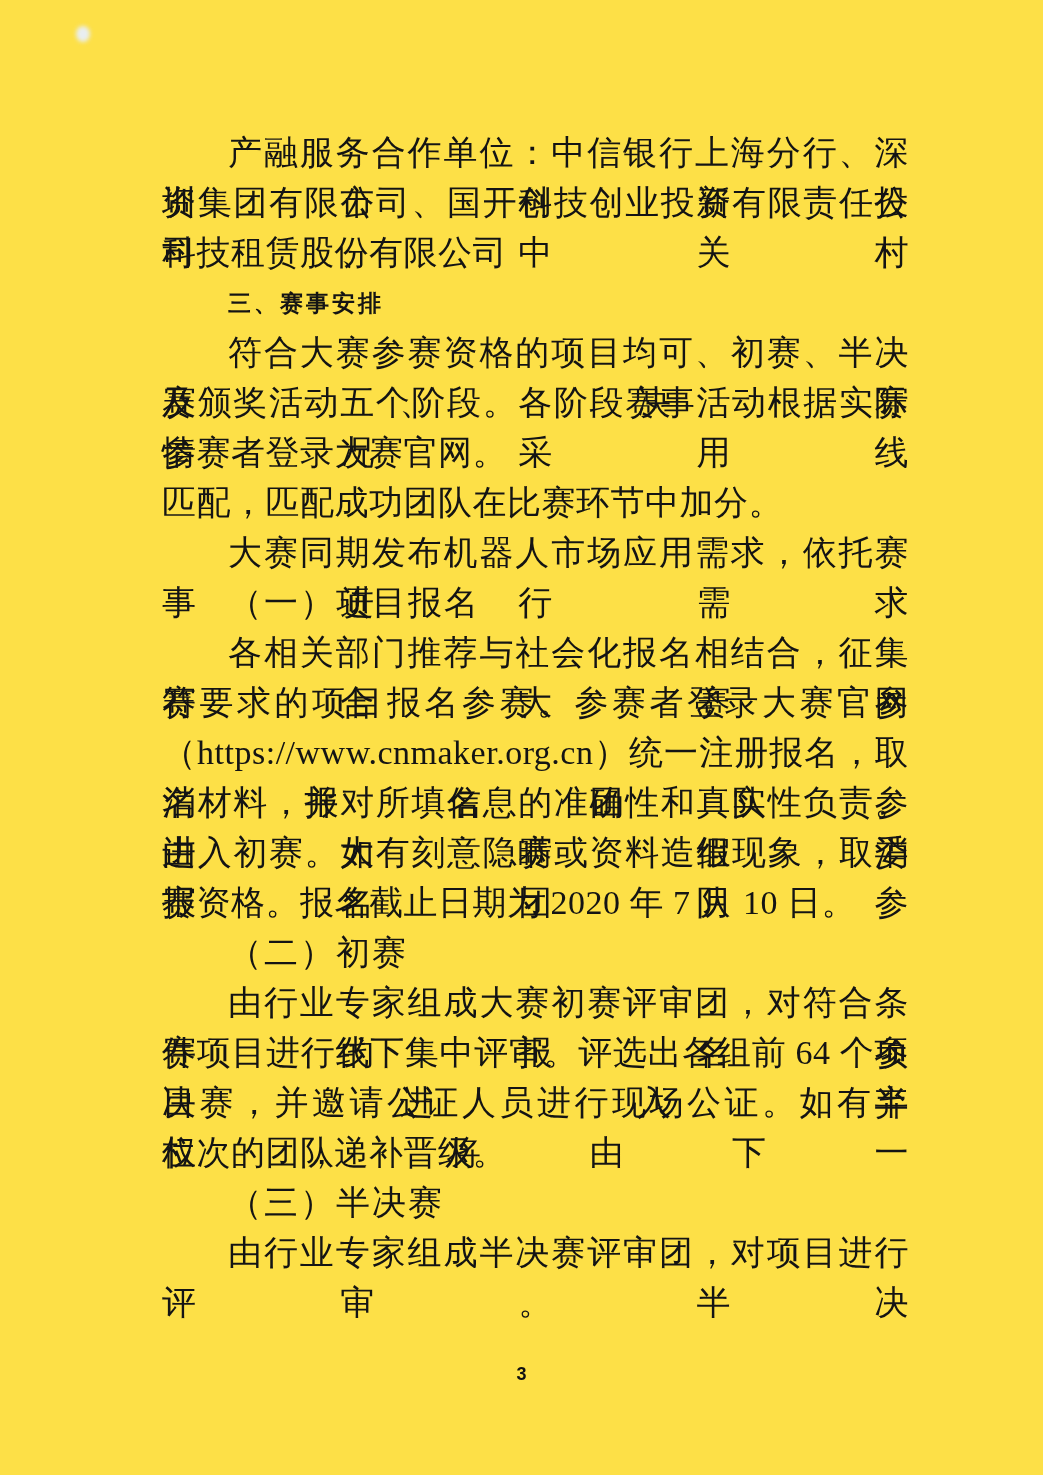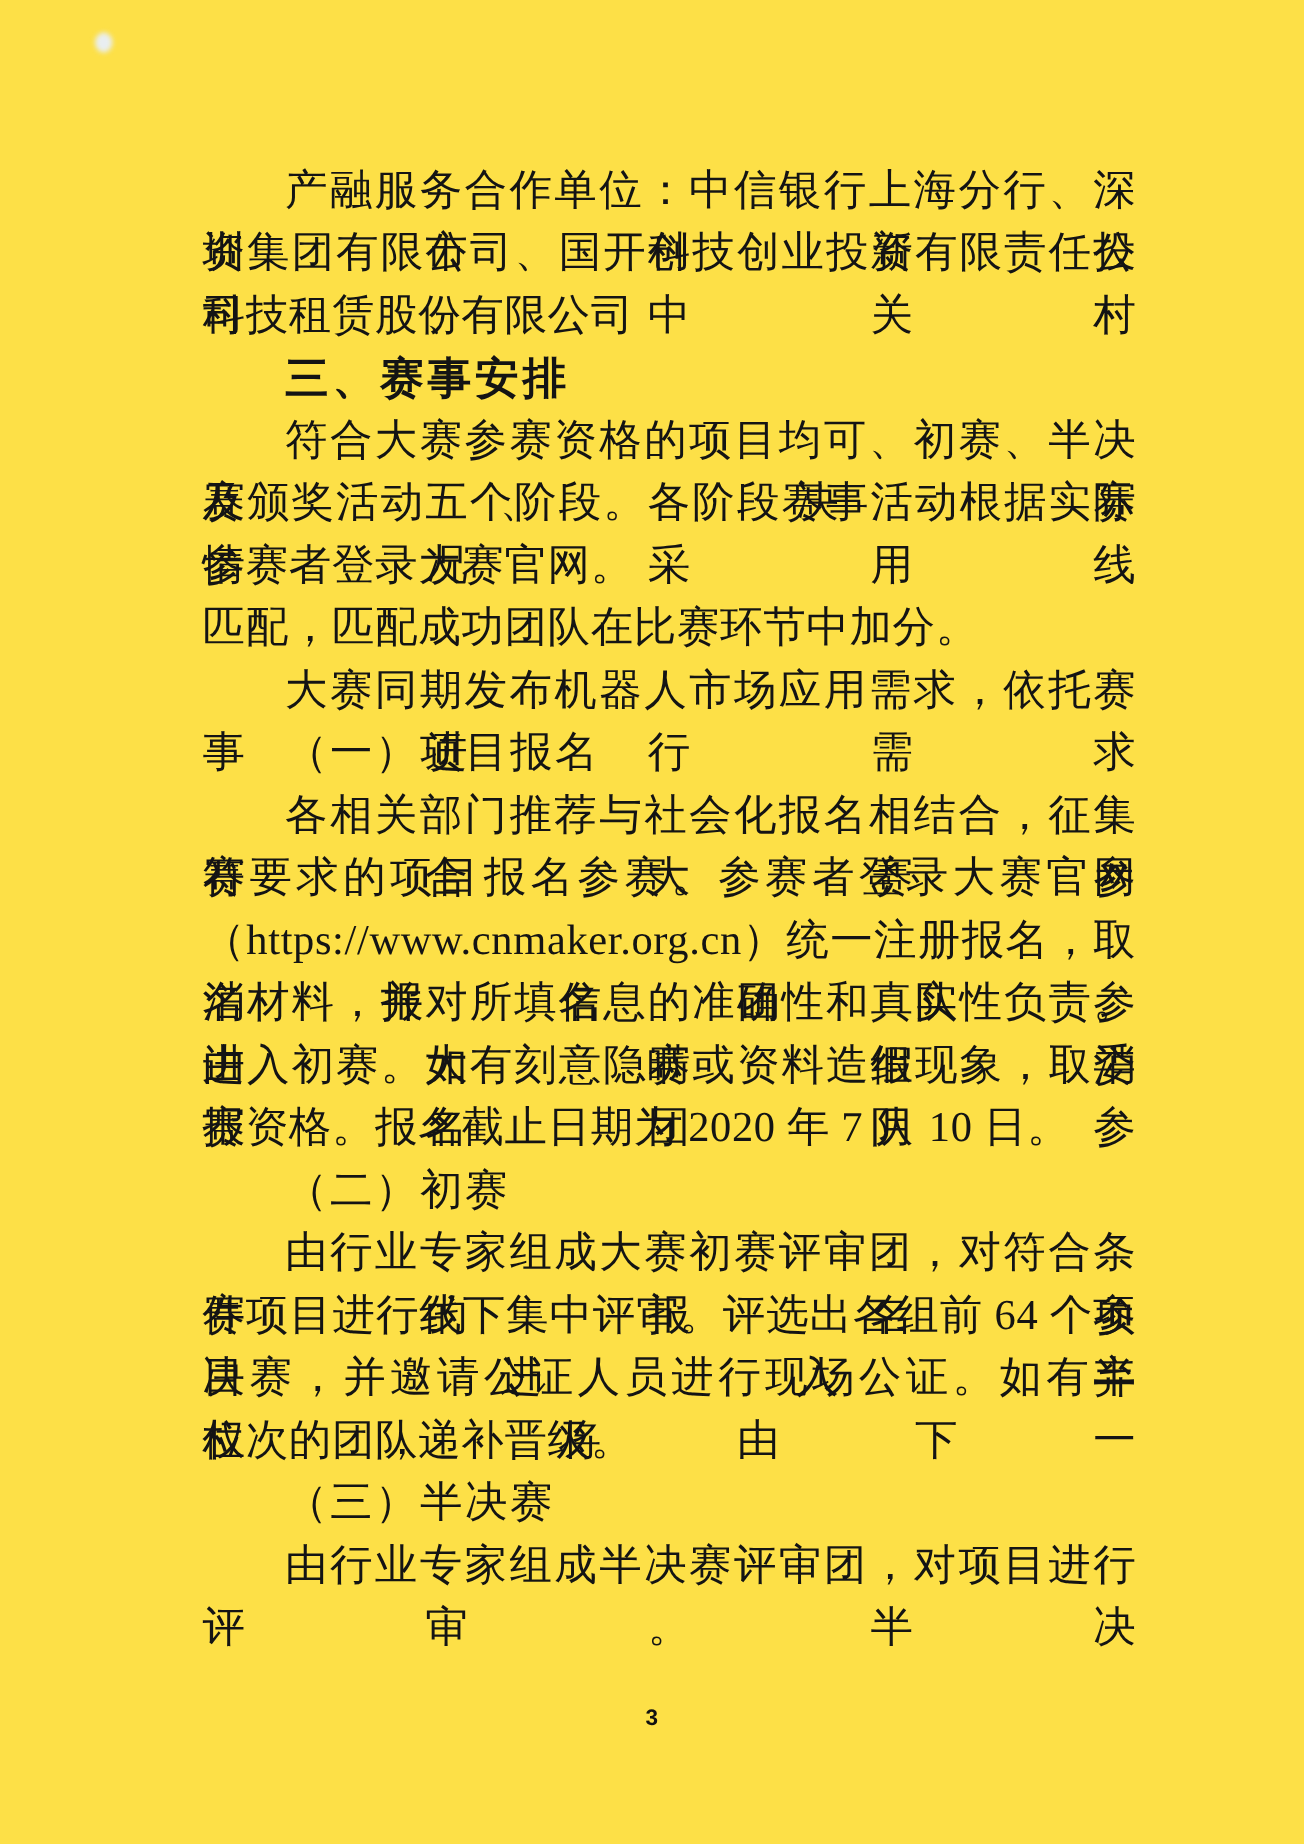--- a/index.html
+++ b/index.html
@@ -44,21 +44,21 @@
   .line.indent {
     text-indent: 66px;
   }
   .line.fill {
     text-align: justify;
     text-align-last: justify;
   }
   .line.heading1 {
     font-family: "Liberation Sans", "DejaVu Sans", sans-serif;
     font-weight: bold;
-    font-size: 35px;
+    font-size: 23px;
     letter-spacing: 3px;
   }
   .line.subheading {
     letter-spacing: 2px;
   }
   .footer {
     position: absolute;
     left: 0;
     top: 1364px;
     width: 100%;

